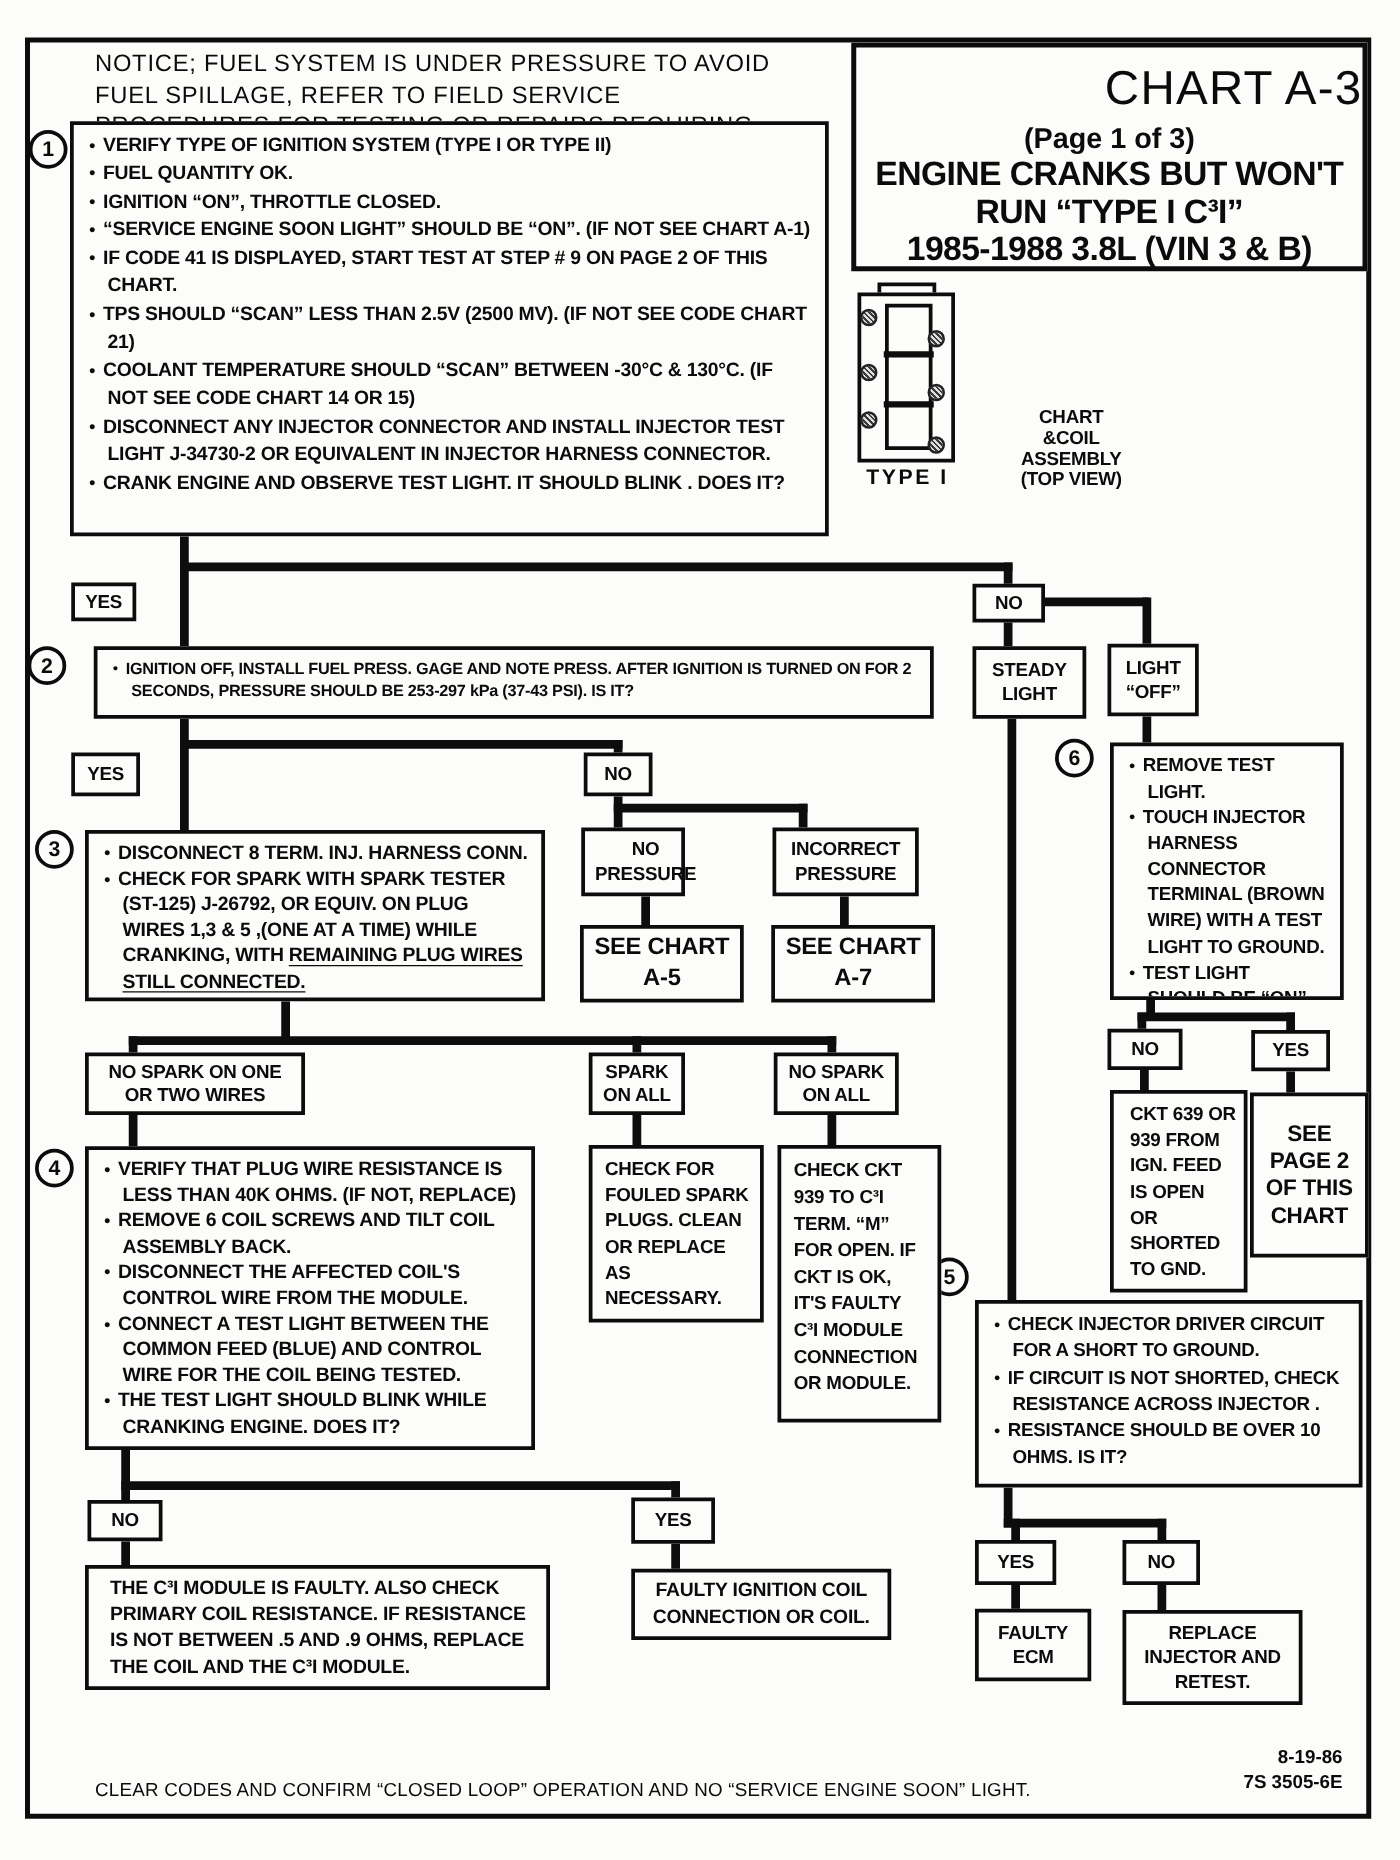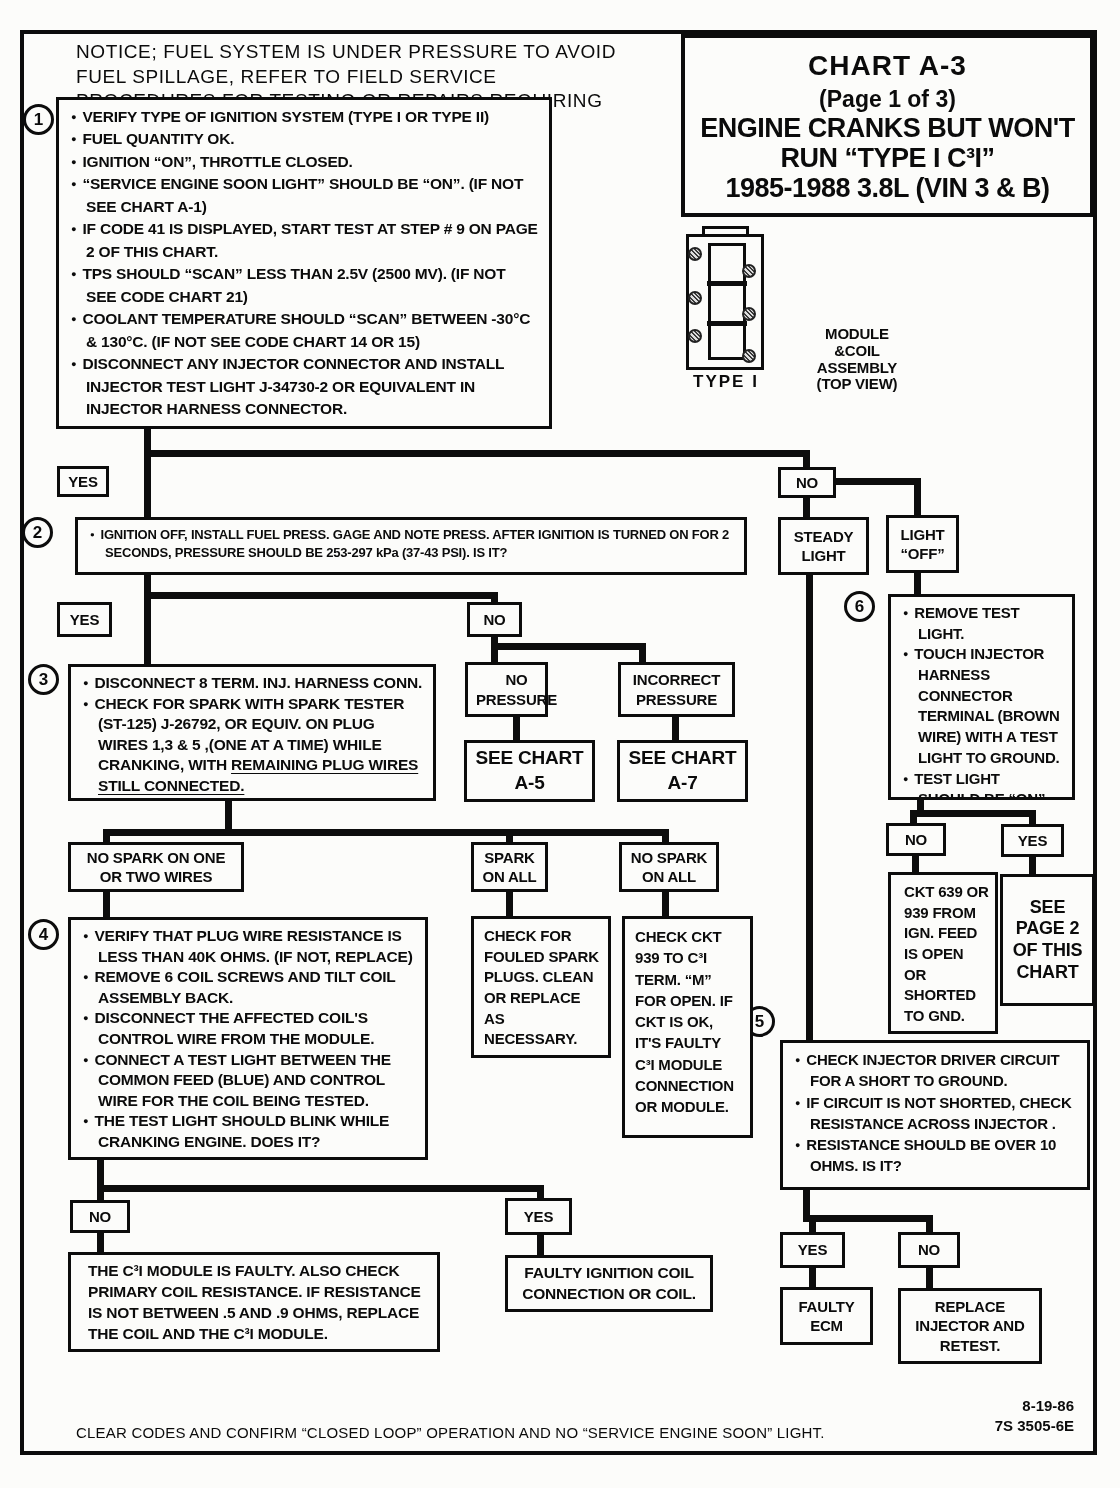--- a/index.html
+++ b/index.html
@@ -22,21 +22,21 @@
 
   .circ { position:absolute; width:31px; height:31px; border:3px solid #0c0c0c; border-radius:50%;
           background:#fcfcfa; display:flex; align-items:center; justify-content:center;
           font-weight:bold; font-size:17px; }
 
   .notice { position:absolute; left:76px; top:40px; width:548px; font-size:19px; line-height:1.3;
             letter-spacing:0.6px; font-weight:normal; }
 
   .title-box { position:absolute; left:681px; top:34px; width:413px; height:183px; border:4px solid #0c0c0c;
                background:#fcfcfa; text-align:center; padding-top:12px; }
-  .title-box .t1 { font-size:28px; font-weight:bold; letter-spacing:1px; }
+  .title-box .t1 { font-size:38px; font-weight:normal; letter-spacing:1px;text-align:right; }
   .title-box .t2 { font-size:23px; font-weight:bold; margin-top:4px; }
   .title-box .t3 { font-size:27px; font-weight:bold; line-height:1.12; letter-spacing:-0.5px; }
   .title-box .t4 { font-size:27px; font-weight:bold; letter-spacing:-0.5px; }
 
   .mod-outer { position:absolute; left:686px; top:234px; width:78px; height:136px; border:3px solid #0c0c0c; background:#fcfcfa; }
   .mod-tab   { position:absolute; left:702px; top:226px; width:47px; height:12px; border:3px solid #0c0c0c; background:#fcfcfa; }
   .mod-inner { position:absolute; left:708px; top:243px; width:38px; height:117px; border:3px solid #0c0c0c; background:#fcfcfa; }
   .mod-sep   { position:absolute; left:707px; width:40px; height:5px; background:#0d0d0d; }
   .bolt { position:absolute; width:14px; height:14px; border:2px solid #222; border-radius:50%;
           background:repeating-linear-gradient(45deg,#3a3a3a 0 1.5px,#dedede 1.5px 3.2px); }
@@ -70,21 +70,21 @@
   <div class="mod-sep" style="top:281px;"></div>
   <div class="mod-sep" style="top:321px;"></div>
   <div class="bolt" style="left:688px;top:247px;"></div>
   <div class="bolt" style="left:688px;top:291px;"></div>
   <div class="bolt" style="left:688px;top:329px;"></div>
   <div class="bolt" style="left:742px;top:264px;"></div>
   <div class="bolt" style="left:742px;top:307px;"></div>
   <div class="bolt" style="left:742px;top:349px;"></div>
   <div class="mod-type">TYPE I</div>
   <div class="mod-caption">
-    <div>MODULE</div>
+    <div>CHART</div>
     <div>&amp;COIL</div>
     <div>ASSEMBLY</div>
     <div>(TOP VIEW)</div>
   </div>
 
   <div class="circ" style="left:23px;top:104px;">1</div>
   <div class="circ" style="left:22px;top:517px;">2</div>
   <div class="circ" style="left:28px;top:664px;">3</div>
   <div class="circ" style="left:28px;top:919px;">4</div>
   <div class="circ" style="left:744px;top:1006px;">5</div>
@@ -125,21 +125,21 @@
   <div class="ln" style="left:537px;top:1185px;width:7px;height:14px;"></div>
   <div class="ln" style="left:97px;top:1233px;width:7px;height:20px;"></div>
   <div class="ln" style="left:537px;top:1235px;width:7px;height:21px;"></div>
   <div class="ln" style="left:803px;top:1190px;width:7px;height:32px;"></div>
   <div class="ln" style="left:803px;top:1215px;width:130px;height:7px;"></div>
   <div class="ln" style="left:809px;top:1215px;width:7px;height:17px;"></div>
   <div class="ln" style="left:926px;top:1215px;width:7px;height:17px;"></div>
   <div class="ln" style="left:809px;top:1268px;width:7px;height:20px;"></div>
   <div class="ln" style="left:926px;top:1268px;width:7px;height:21px;"></div>
 
-  <div class="box" style="left:56px;top:97px;width:496px;height:332px;">
+  <div class="box" style="left:56px;top:97px;width:607px;height:332px;">
     <div class="li">VERIFY TYPE OF IGNITION SYSTEM (TYPE I OR TYPE II)</div>
     <div class="li">FUEL QUANTITY OK.</div>
     <div class="li">IGNITION “ON”, THROTTLE CLOSED.</div>
     <div class="li">“SERVICE ENGINE SOON LIGHT” SHOULD BE “ON”.  (IF NOT SEE CHART A-1)</div>
     <div class="li">IF CODE 41 IS DISPLAYED, START TEST  AT STEP # 9 ON PAGE 2 OF THIS CHART.</div>
     <div class="li">TPS SHOULD “SCAN” LESS THAN 2.5V (2500 MV).  (IF NOT SEE CODE CHART 21)</div>
     <div class="li">COOLANT TEMPERATURE SHOULD  “SCAN” BETWEEN -30°C  &amp; 130°C. (IF NOT SEE CODE CHART 14 OR 15)</div>
     <div class="li">DISCONNECT ANY INJECTOR CONNECTOR AND INSTALL INJECTOR TEST LIGHT J-34730-2 OR EQUIVALENT IN INJECTOR HARNESS CONNECTOR.</div>
     <div class="li">CRANK ENGINE AND OBSERVE TEST LIGHT.  IT SHOULD BLINK .  DOES IT?</div>
   </div>

